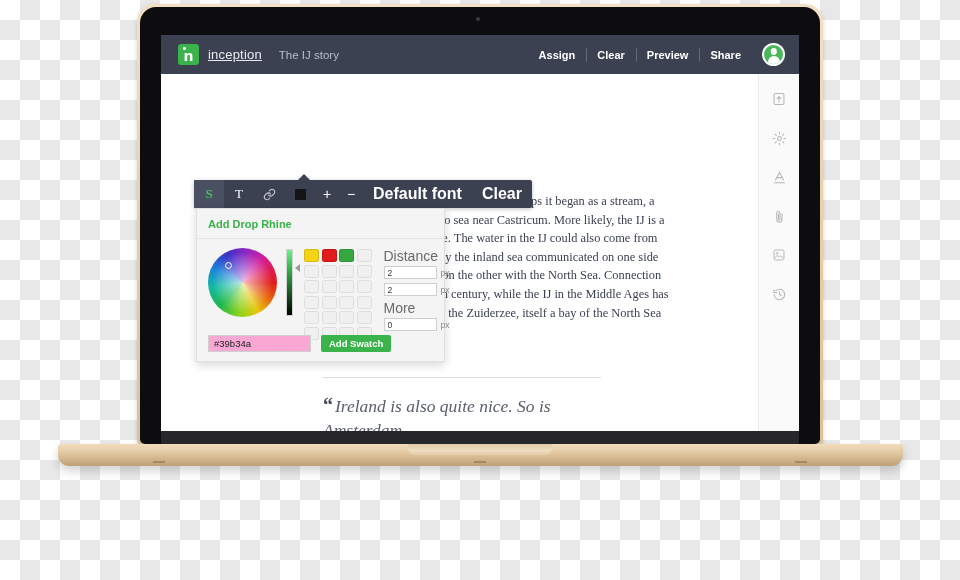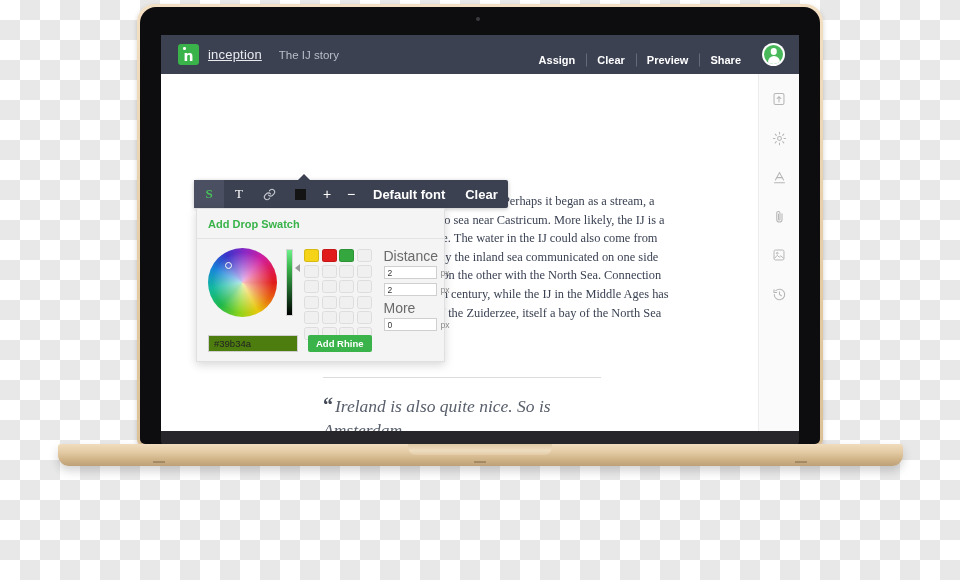--- a/index.html
+++ b/index.html
@@ -82,21 +82,21 @@
     color: #ffffff; font-size: 14px; font-weight: bold;
     line-height: 1; position: relative; top: 1px;
     font-family: "DejaVu Sans", sans-serif;
   }
   .logo-dot {
     position: absolute; left: 5px; top: 3px;
     width: 2.5px; height: 2.5px; border-radius: 50%; background: #ffffff;
   }
   .brand { color: #e8eaee; font-size: 13px; margin-left: 9px; letter-spacing: 0.2px; text-decoration: underline; }
   .doc-title { color: #b9bec9; font-size: 11.5px; margin-left: 17px; }
-  .header-right { margin-left: auto; display: flex; align-items: flex-end; margin-right: 14px; }
+  .header-right { margin-left: auto; display: flex; align-items: center; margin-right: 14px; }
   .hnav {
     color: #ffffff; font-size: 11px; font-weight: bold;
     padding: 0 11px; position: relative; white-space: nowrap;
   }
   .hnav + .hnav::before {
     content: ""; position: absolute; left: 0; top: 50%;
     transform: translateY(-50%); width: 1px; height: 13px;
     background: rgba(255,255,255,0.22);
   }
   .avatar {
@@ -187,21 +187,21 @@
   .fmt-btn {
     display: flex; align-items: center; justify-content: center;
     padding: 0 9px; color: #ffffff; font-size: 12px;
     position: relative; min-width: 12px;
   }
   .fmt-btn.active { background: #4a4f61; color: #47c35a; }
   .fmt-btn.serif-s { font-family: "Liberation Serif", serif; font-weight: bold; font-size: 13px; }
   .fmt-btn.tee { font-family: "Liberation Serif", serif; font-size: 13px; }
   .sw-black { width: 11px; height: 11px; background: #141414; display: block; }
   .fmt-btn.plus, .fmt-btn.minus { font-size: 14px; padding: 0 6px; }
-  .fmt-label { font-size: 13px; font-weight: bold; padding: 0 10px; }
+  .fmt-label { font-size: 16px; font-weight: bold; padding: 0 10px; }
 
   
   .ds-panel {
     position: absolute; left: 35px; top: 134px;
     width: 247px; height: 152px;
     background: #f4f4f4;
     border: 1px solid #e0e0e0;
     box-shadow: 0 3px 9px rgba(0,0,0,0.16);
     z-index: 45;
   }
@@ -265,21 +265,21 @@
     font-family: "Liberation Sans", sans-serif;
   }
   .fld-unit { font-size: 8.5px; color: #8a8a8a; margin-left: 4px; }
 
   .ds-footer {
     position: absolute; left: 0; bottom: 0; width: 100%;
     padding: 0 0 9px 11px; box-sizing: border-box;
     display: flex; align-items: center;
   }
   .hex-input {
-    width: 90px; height: 17px; background: #4d7c0f;
+    width: 103px; height: 17px; background: #f9a8d4;
     border: 1px solid #cfcfcf; font-size: 9.5px; color: #222222;
     padding: 1px 5px; box-sizing: border-box; line-height: 14px;
     font-family: "Liberation Sans", sans-serif;
   }
   .add-swatch {
     margin-left: 10px; height: 17px; padding: 0 8px;
     background: #39b34a; color: #ffffff; font-size: 9.5px; font-weight: bold;
     display: flex; align-items: center; border-radius: 2px;
   }
 </style>
@@ -342,21 +342,21 @@
           <div class="fmt-btn">
             <span class="sw-black"></span>
           </div>
           <div class="fmt-btn plus">+</div>
           <div class="fmt-btn minus">−</div>
           <div class="fmt-btn fmt-label">Default font</div>
           <div class="fmt-btn fmt-label">Clear</div>
         </div>
 
         <div class="ds-panel">
-          <div class="ds-title">Add Drop Swatch</div>
+          <div class="ds-title">Add Drop Rhine</div>
 
           <div class="ds-body">
 
             <div class="wheel-col">
               <div class="wheel">
                 <div class="wheel-sel"></div>
               </div>
             </div>
 
             <div class="slider-wrap">
@@ -404,21 +404,21 @@
               <div class="fld-label">More</div>
               <div class="fld-row">
                 <input class="fld-input" value="0" style="">
                 <span class="fld-unit">px</span>
               </div>
             </div>
           </div>
 
           <div class="ds-footer">
             <input class="hex-input" value="#39b34a" style="">
-            <div class="add-swatch">Add Rhine</div>
+            <div class="add-swatch">Add Swatch</div>
           </div>
         </div>
 
       </div>
 
       <div class="rail">
         <div class="rail-btn">
           <svg width="14" height="14" viewBox="0 0 24 24" fill="none" stroke="#b7b7b7" stroke-width="1.8">
             <rect x="3.5" y="2.5" width="17" height="19" rx="2.5"></rect>
             <path d="M12 17V8M12 8l-3.2 3.2M12 8l3.2 3.2" stroke-linecap="round"></path>

